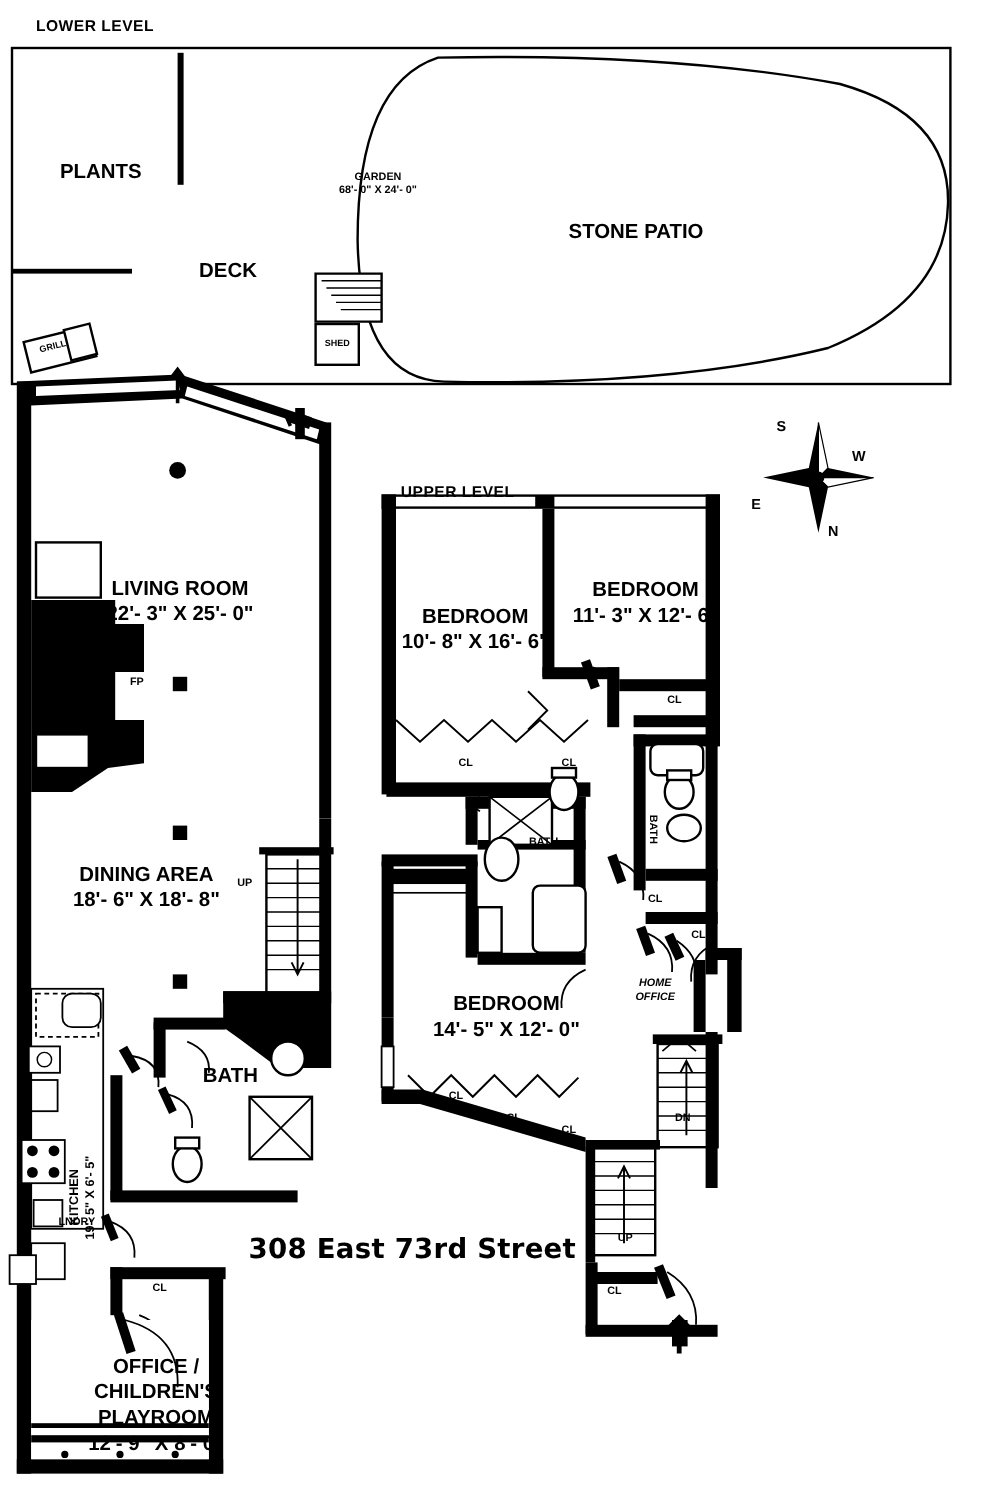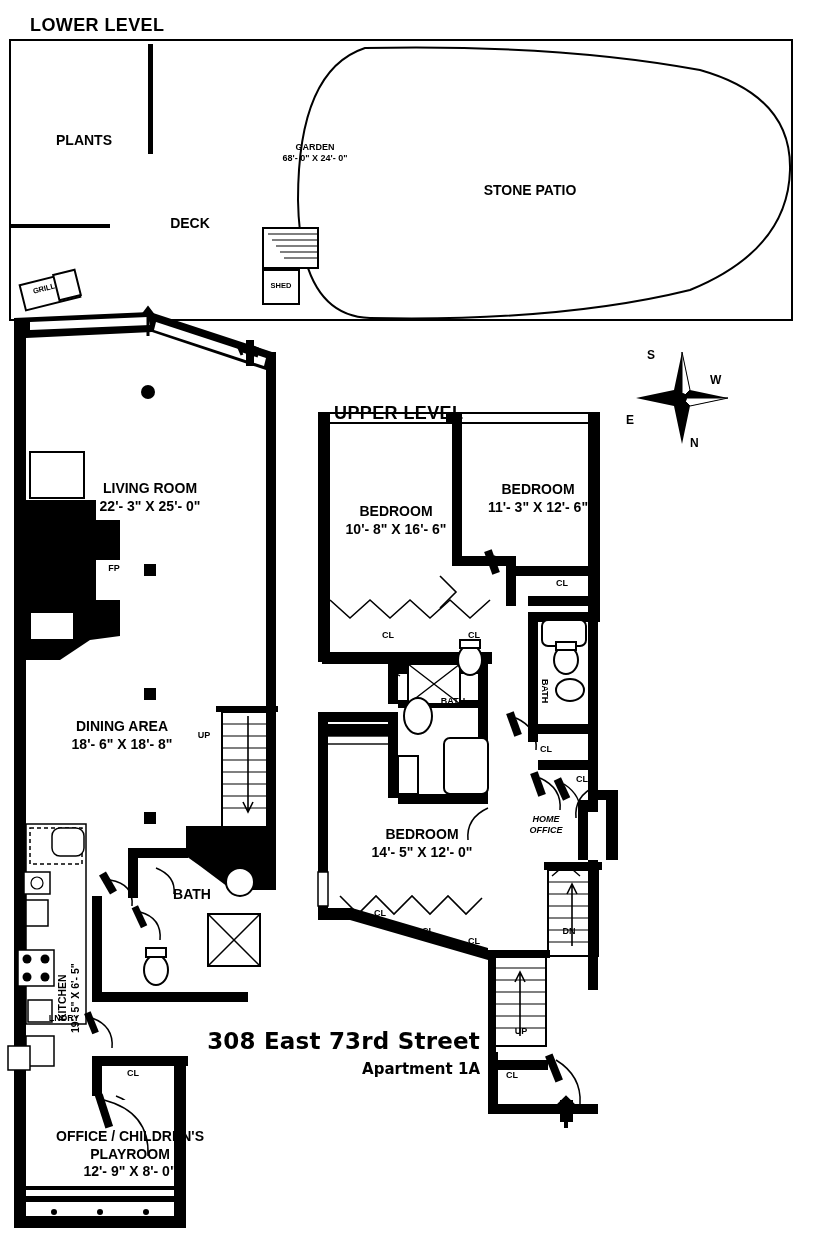--- a/index.html
+++ b/index.html
@@ -1,20 +1,20 @@
 <!DOCTYPE html>
 <html><head>
 <meta charset="utf-8">
 <style>
   html,body{margin:0;padding:0;background:#ffffff;}
   body{width:830px;height:1248px;position:relative;font-family:"Liberation Sans",sans-serif;color:#000;}
   #sheet{position:absolute;left:0;top:0;width:830px;height:1248px;overflow:hidden;}
   .lbl{position:absolute;font-weight:bold;text-align:center;line-height:1.25;white-space:pre-line;}
-  .lvl{font-size:18px;letter-spacing:.4px;}
-  .room{font-size:14px;}
+  .lvl{font-size:13px;letter-spacing:.4px;}
+  .room{font-size:17px;}
   .small{font-size:9px;}
   .tiny{font-size:7.5px;}
   .vert{writing-mode:vertical-rl;transform:rotate(180deg);}
   .vert2{writing-mode:vertical-rl;}
   .title{position:absolute;text-align:center;}
   .title .t1{font-size:23px;font-weight:bold;font-family:"DejaVu Sans",sans-serif;letter-spacing:.2px;}
   .title .t2{font-size:15px;font-weight:bold;font-family:"DejaVu Sans",sans-serif;margin-top:6px;}
   svg{position:absolute;left:0;top:0;}
   .compass span{position:absolute;font-size:12px;font-weight:bold;}
 </style>
@@ -303,16 +303,15 @@
 
   <div class="compass">
     <span style="left:647px;top:348px;">S</span>
     <span style="left:710px;top:373px;">W</span>
     <span style="left:626px;top:413px;">E</span>
     <span style="left:690px;top:436px;">N</span>
   </div>
 
   <div class="title" style="left:180px;top:1028px;width:300px;text-align:right;">
     <div class="t1">308 East 73rd Street</div>
-    <div class="t2">Apartment 1A</div>
   </div>
 
 </div>
 
 </body></html>

